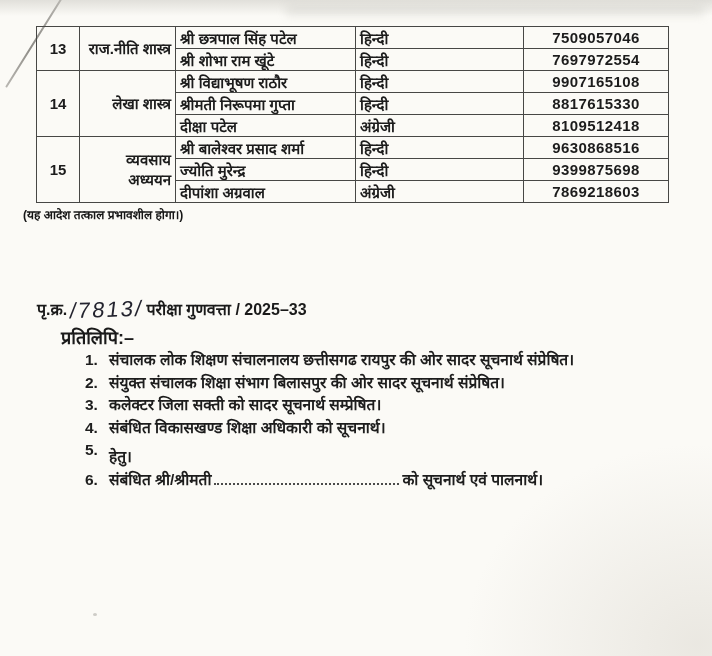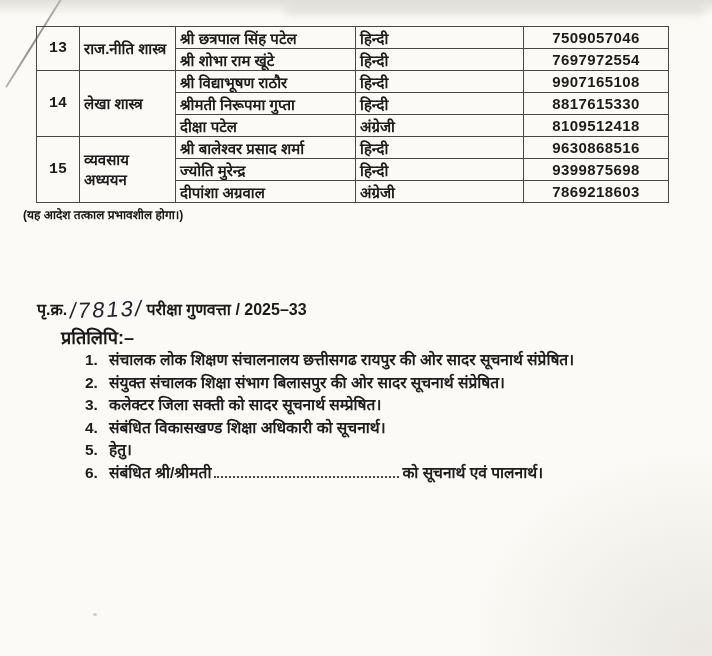--- a/index.html
+++ b/index.html
@@ -62,23 +62,22 @@
     color: #1c1c1c;
     overflow: hidden;
   }
   td.c-serial {
     text-align: center;
     vertical-align: middle;
     padding-top: 14px;
     font-size: 14px;
     font-weight: 400;
     color: #242424;
-    font-family: Liberation Mono, monospace;
-  }
-  td.c-subject { text-align: left; vertical-align: middle; line-height: 20px; margin-top: 32px; }
+  }
+  td.c-subject { text-align: right; vertical-align: middle; line-height: 20px; margin-top: 32px; }
   td.c-name    { text-align: left; padding-left: 7px; white-space: nowrap; margin-left: 40px; }
   td.c-lang    { text-align: left; }
   td.c-phone   { text-align: center; letter-spacing: 0.4px; font-size: 15px; }
 
   
   .closing-note {
     position: absolute; left: 23px; top: 206px;
     font-size: 12px; font-weight: 700; color: #161616;
     white-space: nowrap;
   }
@@ -122,21 +121,21 @@
   .one-line { white-space: nowrap; }
   .dotted-blank {
     display: inline-block;
     border-bottom: 2px dotted #4a4a4a;
     height: 13px;
     margin: 0 3px;
     vertical-align: baseline;
   }
   .blank-5 { width: 210px; }
   .blank-6 { width: 185px; }
-  .cont-line { display: block; }
+  .cont-line { display: block; margin-top: 7px; }
 </style>
 </head>
 <body>
 
 <div class="paper">
 
   <div class="shadow-top"></div>
   <div class="smudge-top"></div>
   <div class="crease-line"></div>
   <div class="corner-shade"></div>

